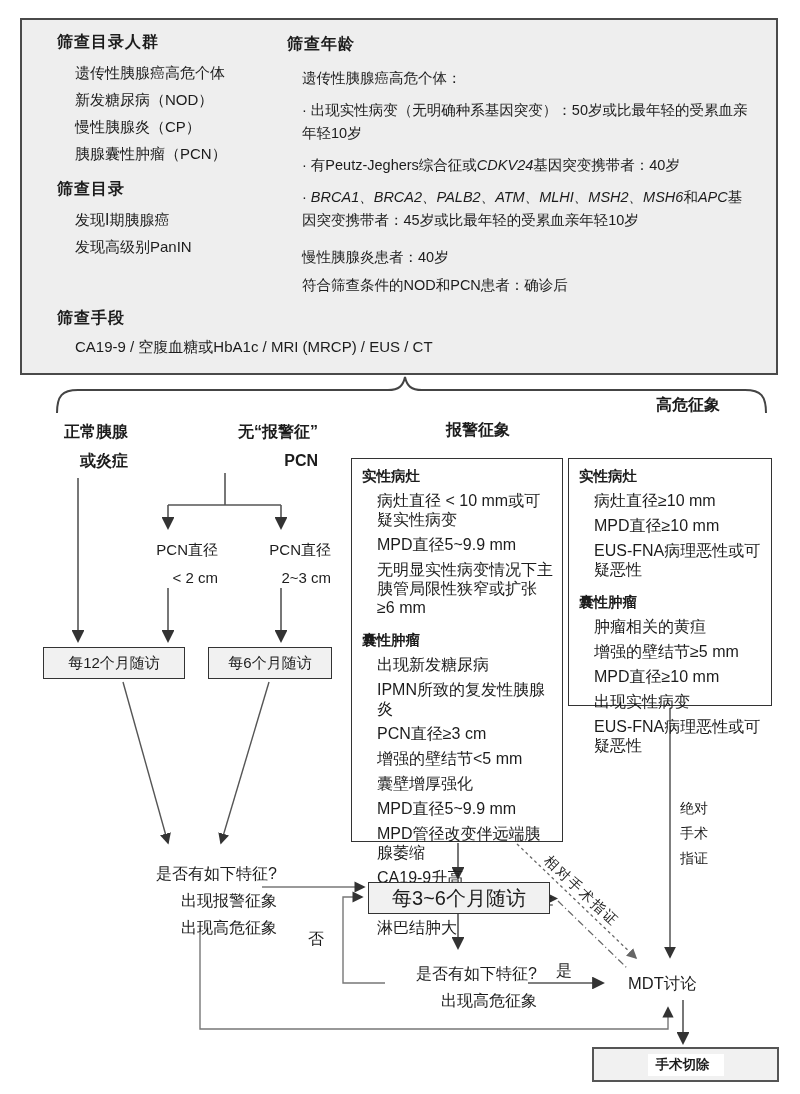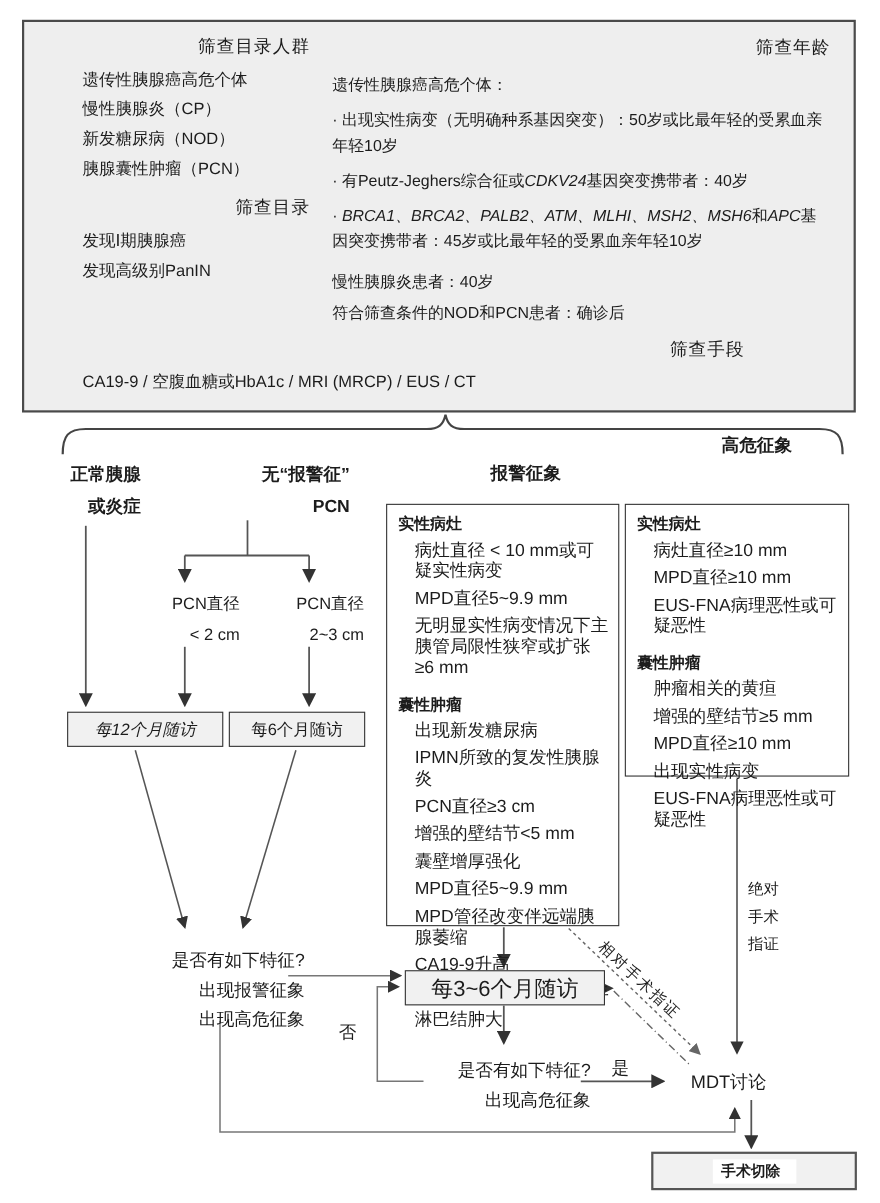--- a/index.html
+++ b/index.html
@@ -3,21 +3,21 @@
 <meta charset="utf-8">
 <style>
   html,body{margin:0;padding:0;background:#fff;}
   body{width:800px;height:1094px;position:relative;overflow:hidden;
        font-family:"Liberation Sans","DejaVu Sans",sans-serif;color:#1c1c1c;}
   .abs{position:absolute;}
   .c{text-align:right;}
   .b{font-weight:bold;}
   .it{font-style:italic;}
   #panel{left:20px;top:18px;width:754px;height:353px;background:#eeeeee;border:2px solid #4a4a4a;}
-  .sec-title{font-size:16px;font-weight:normal;letter-spacing:1px;text-align:right;}
+  .sec-title{font-size:16px;font-weight:bold;letter-spacing:1px;}
   .sec-list{padding-left:18px;font-size:15px;line-height:27px;margin-top:6px;}
   #age-col{left:265px;top:12px;width:468px;font-size:14.5px;line-height:23px;}
   #age-col .bullet{margin-top:9px;}
   .flowbox{background:#f1f1f1;border:1.5px solid #333;display:flex;align-items:center;justify-content:center;font-size:15px;z-index:2;}
   .bigbox{background:#ffffff;border:1.5px solid #333;z-index:2;padding:8px 8px 6px 10px;box-sizing:border-box;}
   .bigbox .hd{font-size:14.5px;font-weight:bold;}
   .bigbox ul{margin:5px 0 0 0;padding:0 0 0 15px;list-style:none;font-size:16px;line-height:19px;}
   .bigbox li{margin-bottom:6px;}
   .lbl{z-index:2;}
   svg{position:absolute;left:0;top:0;z-index:1;}
@@ -28,22 +28,22 @@
 </style>
 </head>
 <body>
 
 <div id="panel" class="abs">
 
   <div class="abs" style="left:35px;top:12px;width:225px;">
     <div class="sec-title">筛查目录人群</div>
     <div class="sec-list">
       <div>遗传性胰腺癌高危个体</div>
+      <div>新发糖尿病（NOD）</div>
       <div>慢性胰腺炎（CP）</div>
-      <div>新发糖尿病（NOD）</div>
       <div>胰腺囊性肿瘤（PCN）</div>
     </div>
     <div class="sec-title" style="margin-top:12px;">筛查目录</div>
     <div class="sec-list">
       <div>发现Ⅰ期胰腺癌</div>
       <div>发现高级别PanIN</div>
     </div>
   </div>
 
   <div class="abs" style="left:35px;top:288px;width:620px;">
@@ -122,21 +122,21 @@
 
 <div class="abs lbl c" style="left:118px;top:536px;width:100px;font-size:15px;line-height:28px;">
   <div>PCN直径</div>
   <div>&lt; 2 cm</div>
 </div>
 <div class="abs lbl c" style="left:231px;top:536px;width:100px;font-size:15px;line-height:28px;">
   <div>PCN直径</div>
   <div>2~3 cm</div>
 </div>
 
-<div class="abs flowbox" style="left:61px;top:647px;width:140px;height:30px;font-style:italic;">每12个月随访</div>
+<div class="abs flowbox" style="left:43px;top:647px;width:140px;height:30px;">每12个月随访</div>
 <div class="abs flowbox" style="left:208px;top:647px;width:122px;height:30px;">每6个月随访</div>
 
 <div class="abs bigbox" style="left:351px;top:458px;width:212px;height:384px;">
   <div class="hd">实性病灶</div>
   <ul>
     <li>病灶直径 &lt; 10  mm或可疑实性病变</li>
     <li>MPD直径5~9.9 mm</li>
     <li>无明显实性病变情况下主胰管局限性狭窄或扩张≥6 mm</li>
   </ul>
   <div class="hd" style="margin-top:14px;">囊性肿瘤</div>

